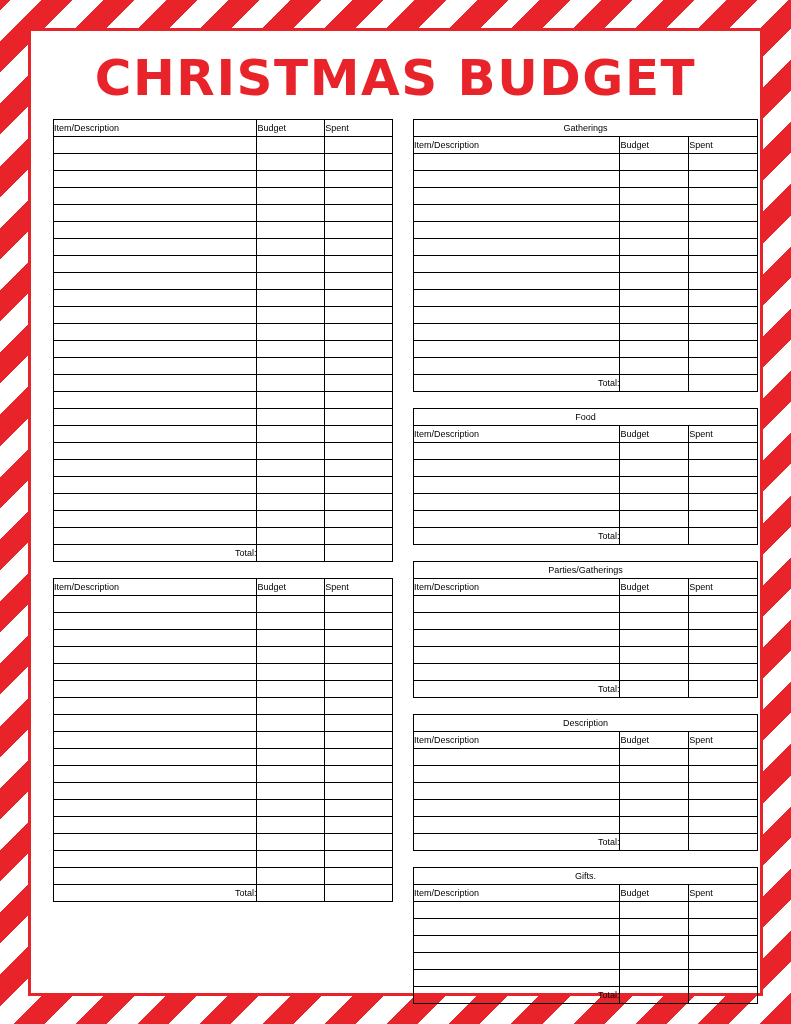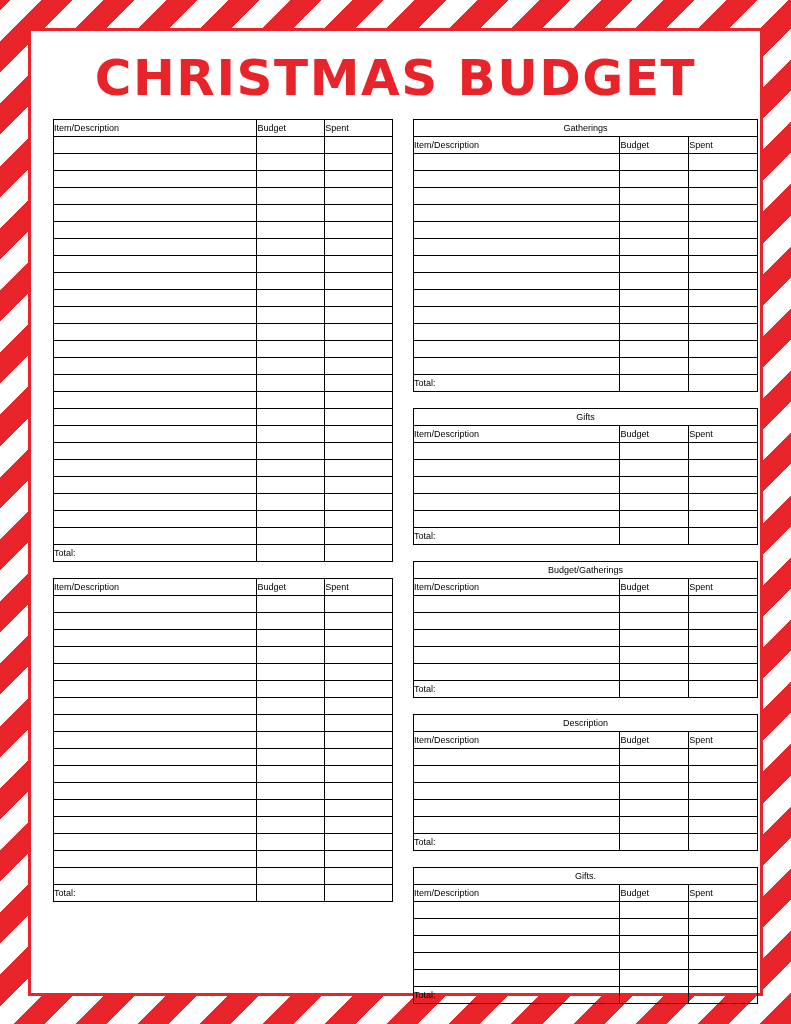--- a/index.html
+++ b/index.html
@@ -98,21 +98,21 @@
     text-align: left;
     font-weight: bold;
     font-size: 9px;
     height: 15px;
     margin-top: 12px;
   }
   td.blank { height: 16px; }
   td.total-label {
     font-weight: bold;
     font-size: 9px;
-    text-align: left;
+    text-align: right;
     padding-left: 4px;
   }
   
   col.c-desc   { width: 60%; }
   col.c-budget { width: 20%; }
   col.c-spent  { width: 20%; }
 </style>
 </head>
 <body>
 
@@ -464,21 +464,21 @@
           </table>
 
           <table class="budget">
             <colgroup>
                 <col class="c-desc">
                 <col class="c-budget">
                 <col class="c-spent">
               </colgroup>
             <tbody>
               <tr>
-                <td class="section-title" colspan="3">Gifts</td>
+                <td class="section-title" colspan="3">Food</td>
               </tr>
               <tr>
                 <th class="colhead">Item/Description</th>
                 <th class="colhead">Budget</th>
                 <th class="colhead">Spent</th>
               </tr>
               <tr>
                   <td class="blank"></td>
                   <td class="blank"></td>
                   <td class="blank"></td>
@@ -512,21 +512,21 @@
           </table>
 
           <table class="budget">
             <colgroup>
                 <col class="c-desc">
                 <col class="c-budget">
                 <col class="c-spent">
               </colgroup>
             <tbody>
               <tr>
-                <td class="section-title" colspan="3">Budget/Gatherings</td>
+                <td class="section-title" colspan="3">Parties/Gatherings</td>
               </tr>
               <tr>
                 <th class="colhead">Item/Description</th>
                 <th class="colhead">Budget</th>
                 <th class="colhead">Spent</th>
               </tr>
               <tr>
                   <td class="blank"></td>
                   <td class="blank"></td>
                   <td class="blank"></td>

